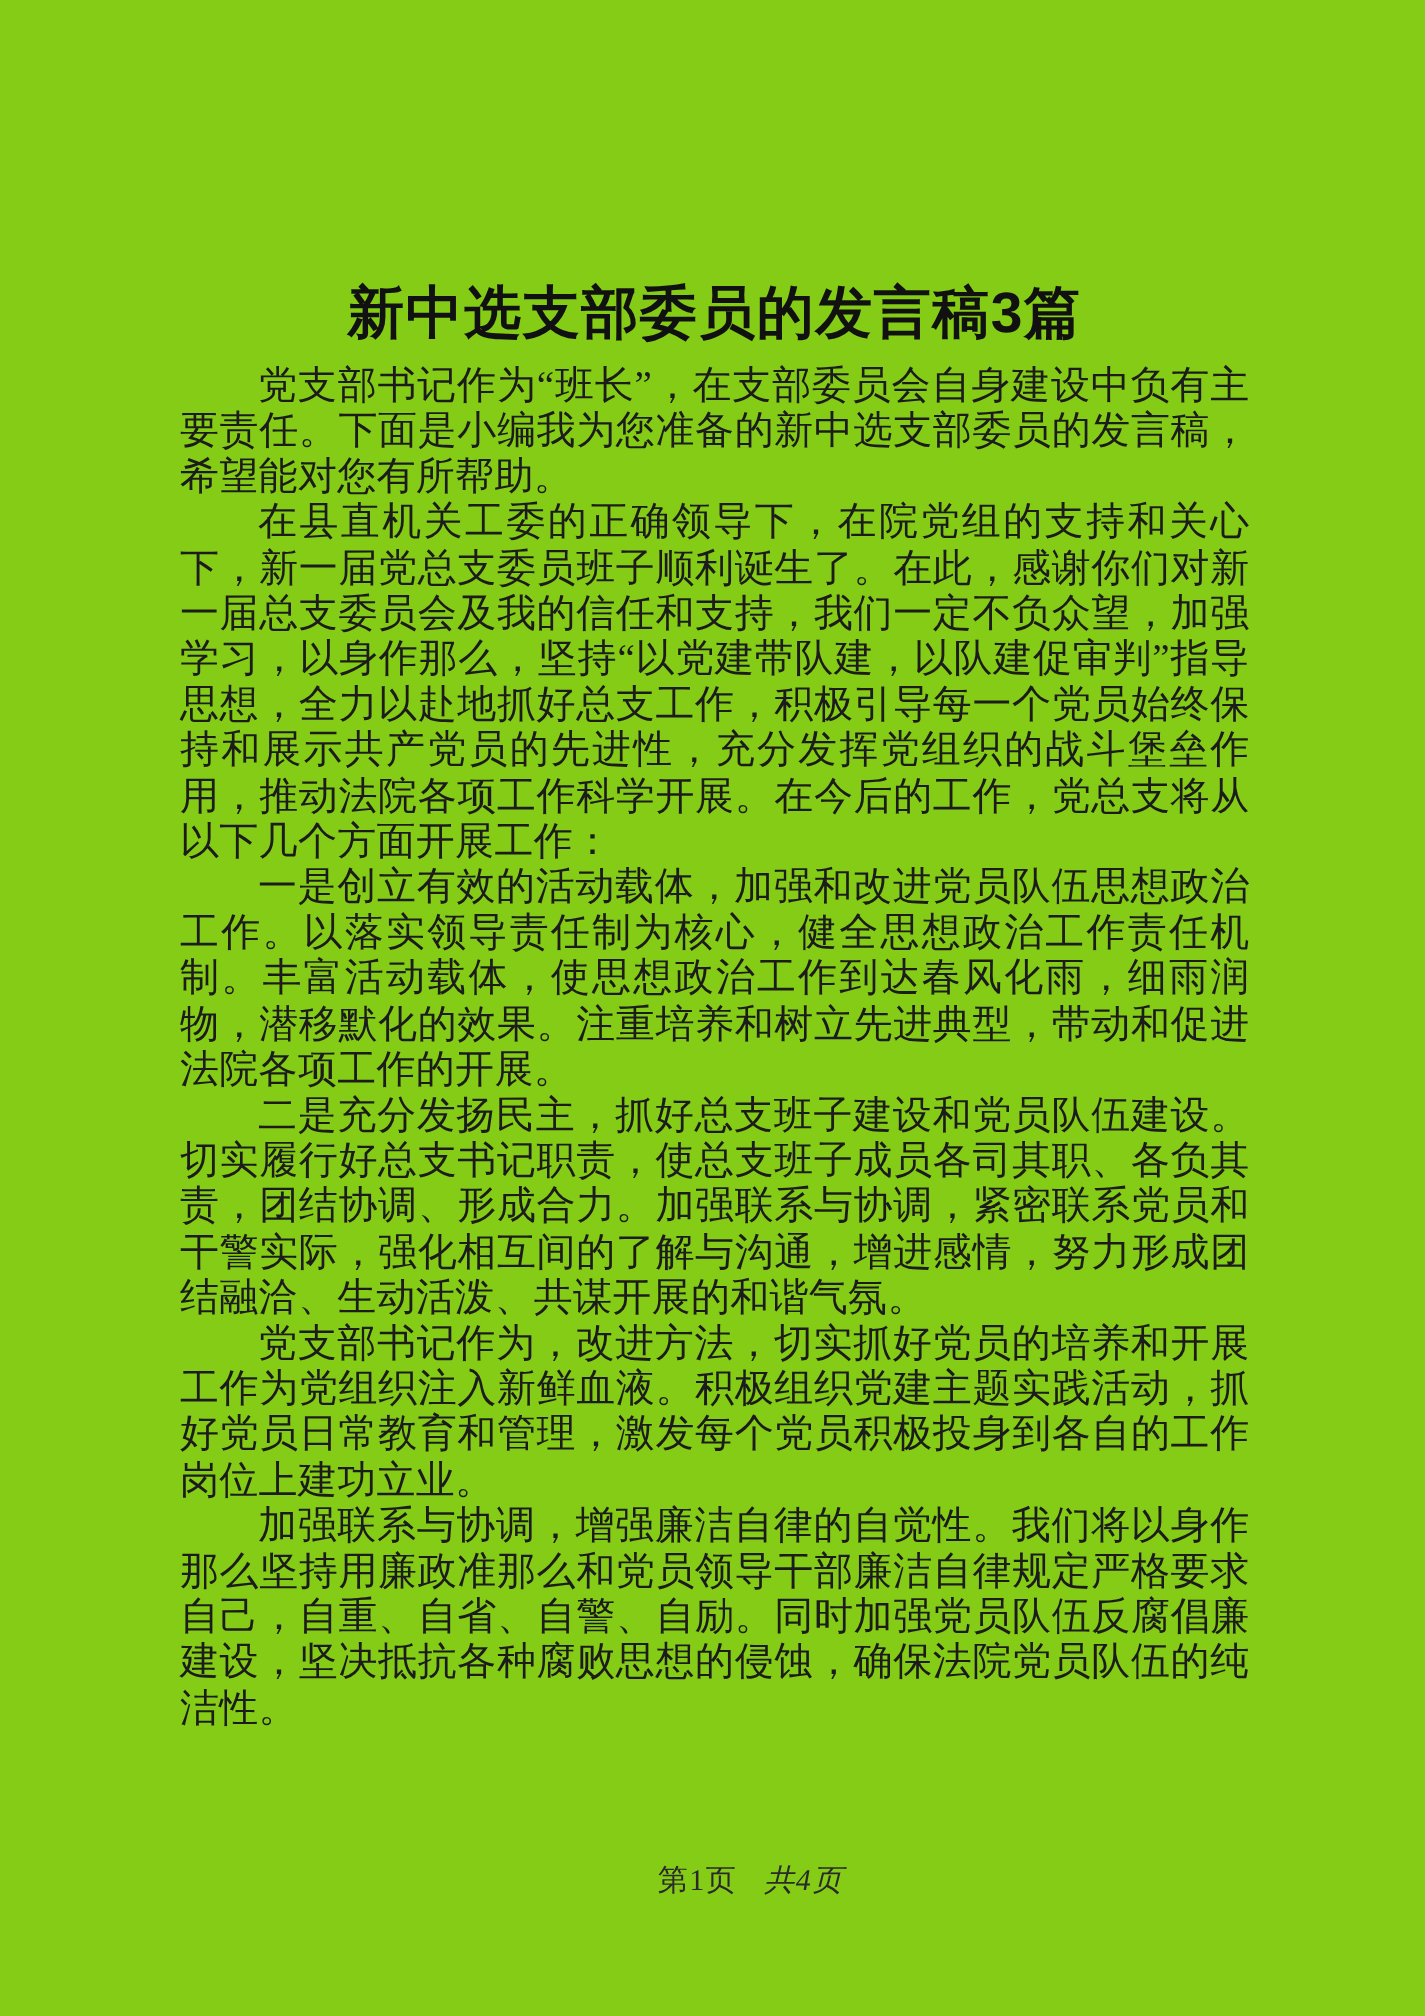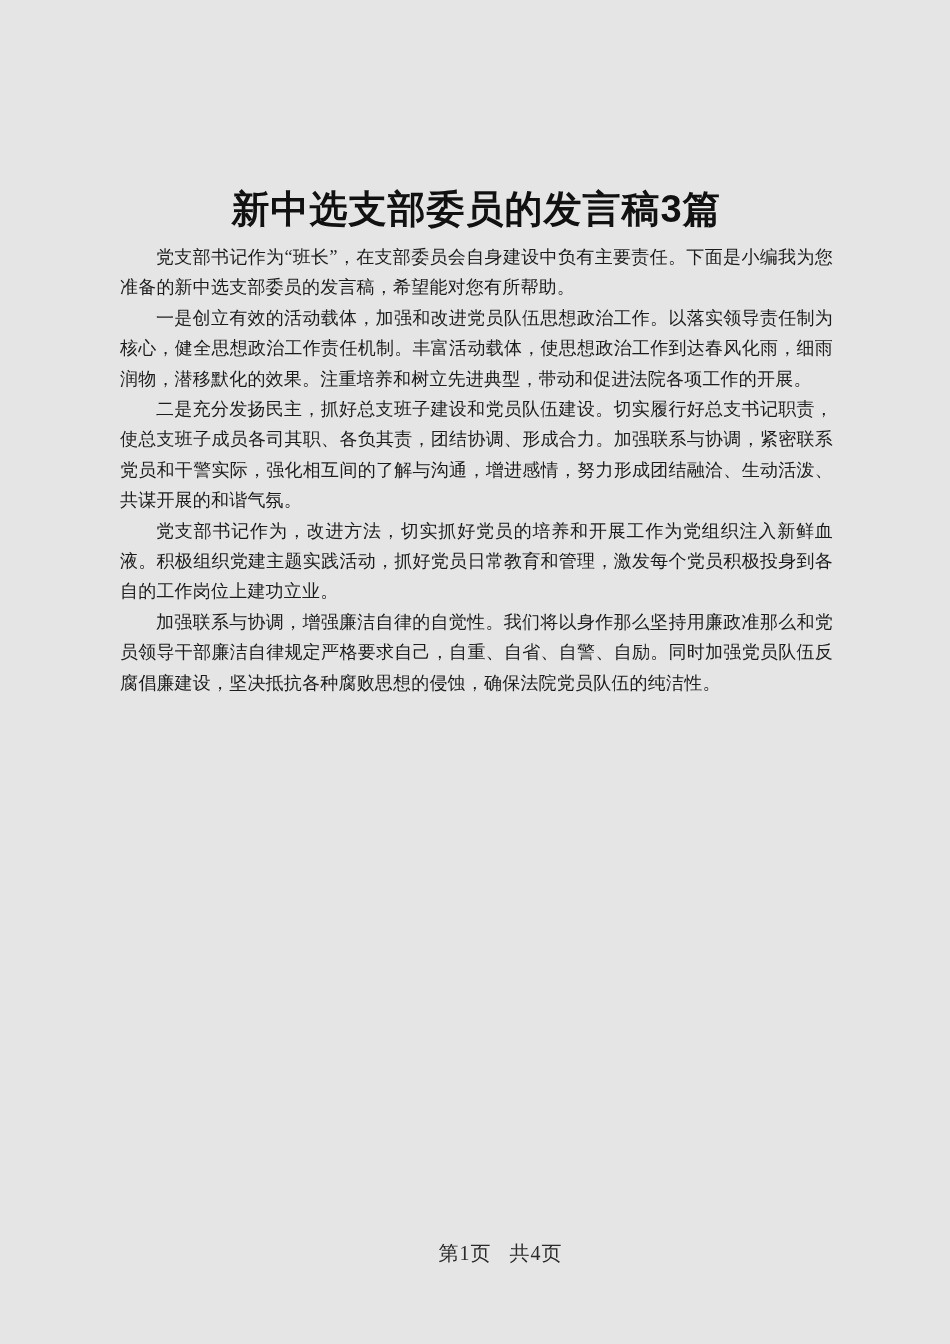--- a/index.html
+++ b/index.html
@@ -4,21 +4,21 @@
 <style>
   html, body {
     margin: 0;
     padding: 0;
     background: #ffffff;
   }
   .page {
     position: relative;
     width: 950px;
     height: 1344px;
-    background: #e5e5e5;
+    background: #84cc16;
     overflow: hidden;
     font-family: "Liberation Serif", "DejaVu Serif", serif;
   }
   .content {
     position: absolute;
     left: 120px;
     top: 186px;
     width: 713px;
   }
   .doc-title {
@@ -29,21 +29,21 @@
     font-size: 38px;
     line-height: 46px;
     text-align: center;
     letter-spacing: 1px;
     color: #111111;
     white-space: nowrap;
   }
   .para {
     margin: 0;
     padding: 0;
-    font-size: 18px;
+    font-size: 26px;
     line-height: 30.4px;
     letter-spacing: 0.2px;
     text-align: justify;
     text-indent: 2em;
     color: #1c1c1c;
     word-break: break-all;
   }
   .footer {
     position: absolute;
     top: 1240px;
@@ -51,34 +51,36 @@
     width: 713px;
     padding-left: 48px;
     box-sizing: border-box;
     text-align: center;
     font-size: 20px;
     color: #2a2a2a;
     letter-spacing: 1px;
   }
   .footer .total {
     margin-left: 0.6em;
+    font-style: italic;
   }
 </style>
 </head>
 <body>
 
 <div class="page">
 
   <div class="content">
     <h1 class="doc-title">新中选支部委员的发言稿3篇</h1>
 
     <p class="para">党支部书记作为“班长”，在支部委员会自身建设中负有主要责任。下面是小编我为您准备的新中选支部委员的发言稿，希望能对您有所帮助。</p>
 
 
 
+    <p class="para">在县直机关工委的正确领导下，在院党组的支持和关心下，新一届党总支委员班子顺利诞生了。在此，感谢你们对新一届总支委员会及我的信任和支持，我们一定不负众望，加强学习，以身作那么，坚持“以党建带队建，以队建促审判”指导思想，全力以赴地抓好总支工作，积极引导每一个党员始终保持和展示共产党员的先进性，充分发挥党组织的战斗堡垒作用，推动法院各项工作科学开展。在今后的工作，党总支将从以下几个方面开展工作：</p>
 
     <p class="para">一是创立有效的活动载体，加强和改进党员队伍思想政治工作。以落实领导责任制为核心，健全思想政治工作责任机制。丰富活动载体，使思想政治工作到达春风化雨，细雨润物，潜移默化的效果。注重培养和树立先进典型，带动和促进法院各项工作的开展。</p>
 
     <p class="para">二是充分发扬民主，抓好总支班子建设和党员队伍建设。切实履行好总支书记职责，使总支班子成员各司其职、各负其责，团结协调、形成合力。加强联系与协调，紧密联系党员和干警实际，强化相互间的了解与沟通，增进感情，努力形成团结融洽、生动活泼、共谋开展的和谐气氛。</p>
 
     <p class="para">党支部书记作为，改进方法，切实抓好党员的培养和开展工作为党组织注入新鲜血液。积极组织党建主题实践活动，抓好党员日常教育和管理，激发每个党员积极投身到各自的工作岗位上建功立业。</p>
 
     <p class="para">加强联系与协调，增强廉洁自律的自觉性。我们将以身作那么坚持用廉政准那么和党员领导干部廉洁自律规定严格要求自己，自重、自省、自警、自励。同时加强党员队伍反腐倡廉建设，坚决抵抗各种腐败思想的侵蚀，确保法院党员队伍的纯洁性。</p>
   </div>
 

